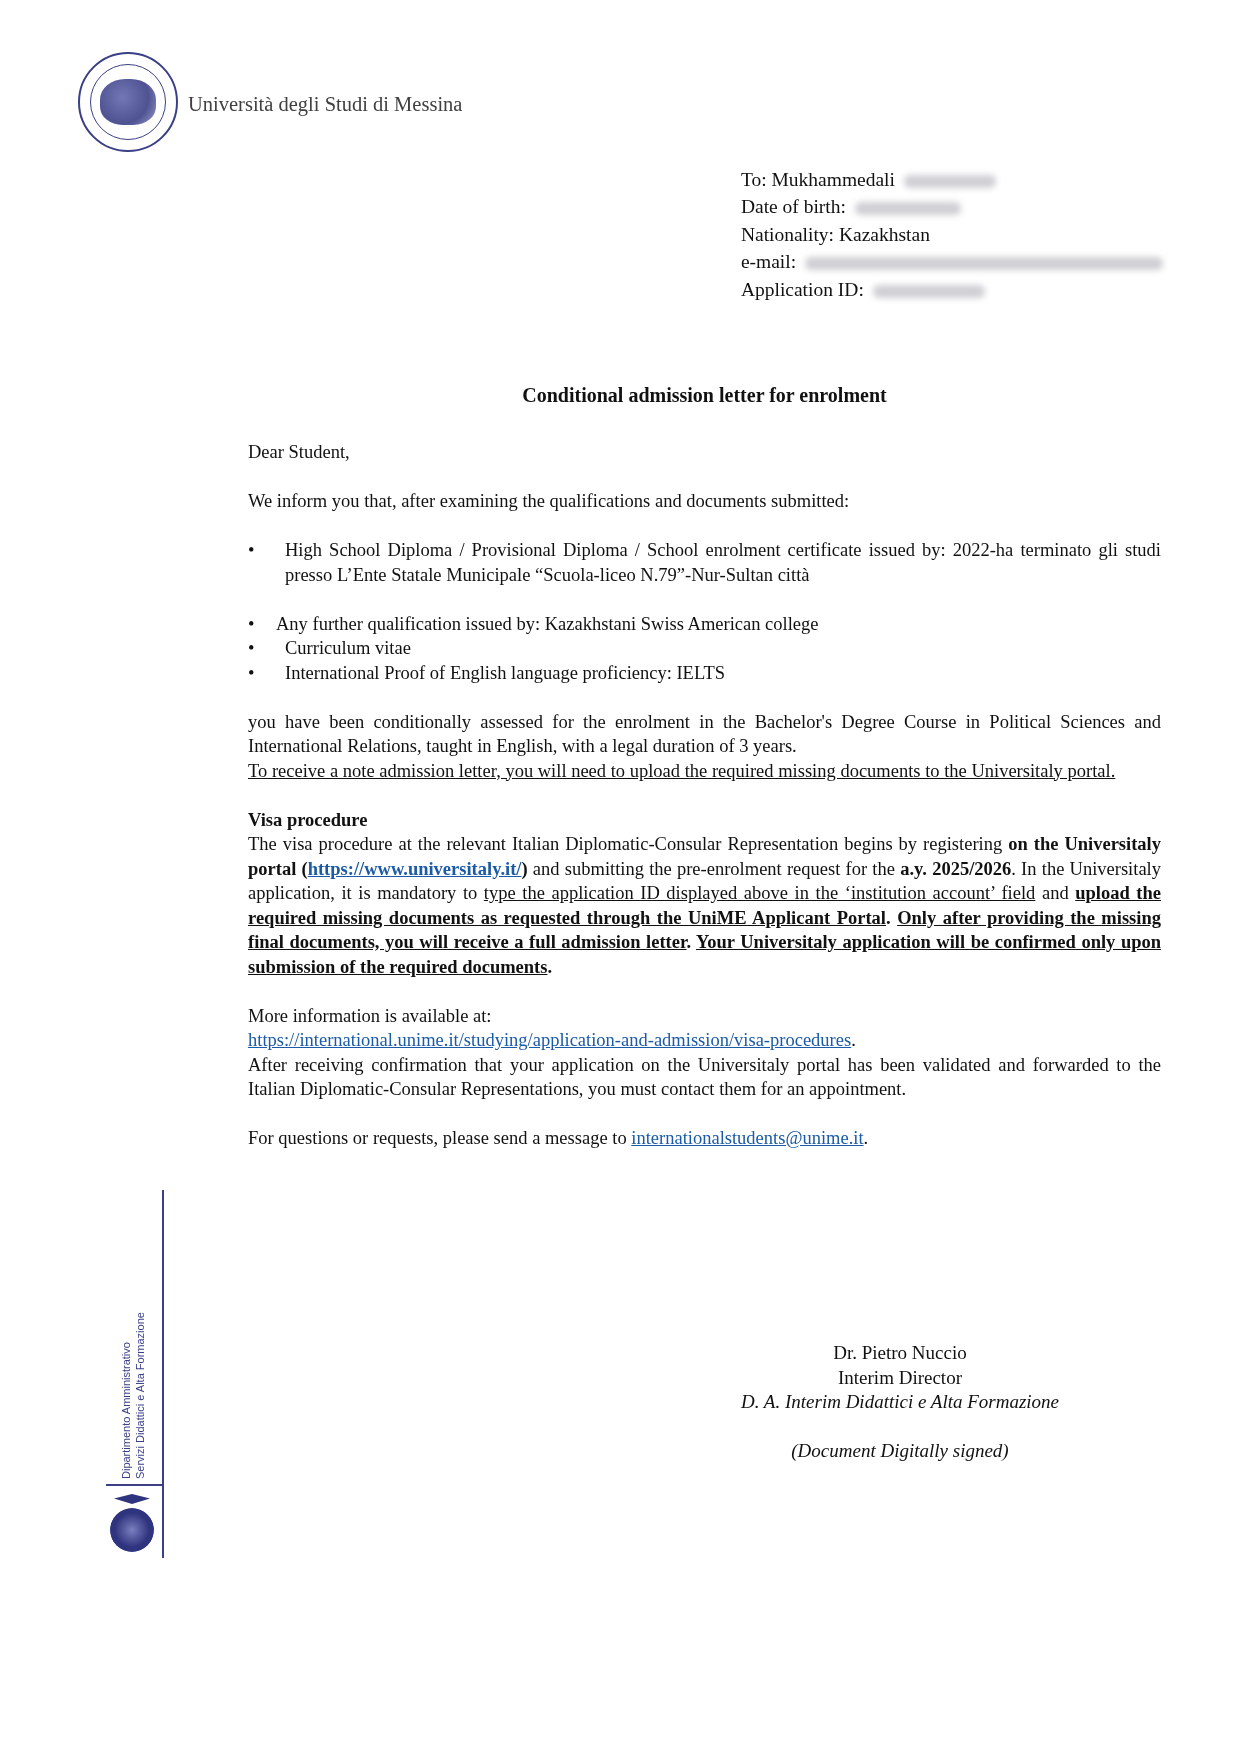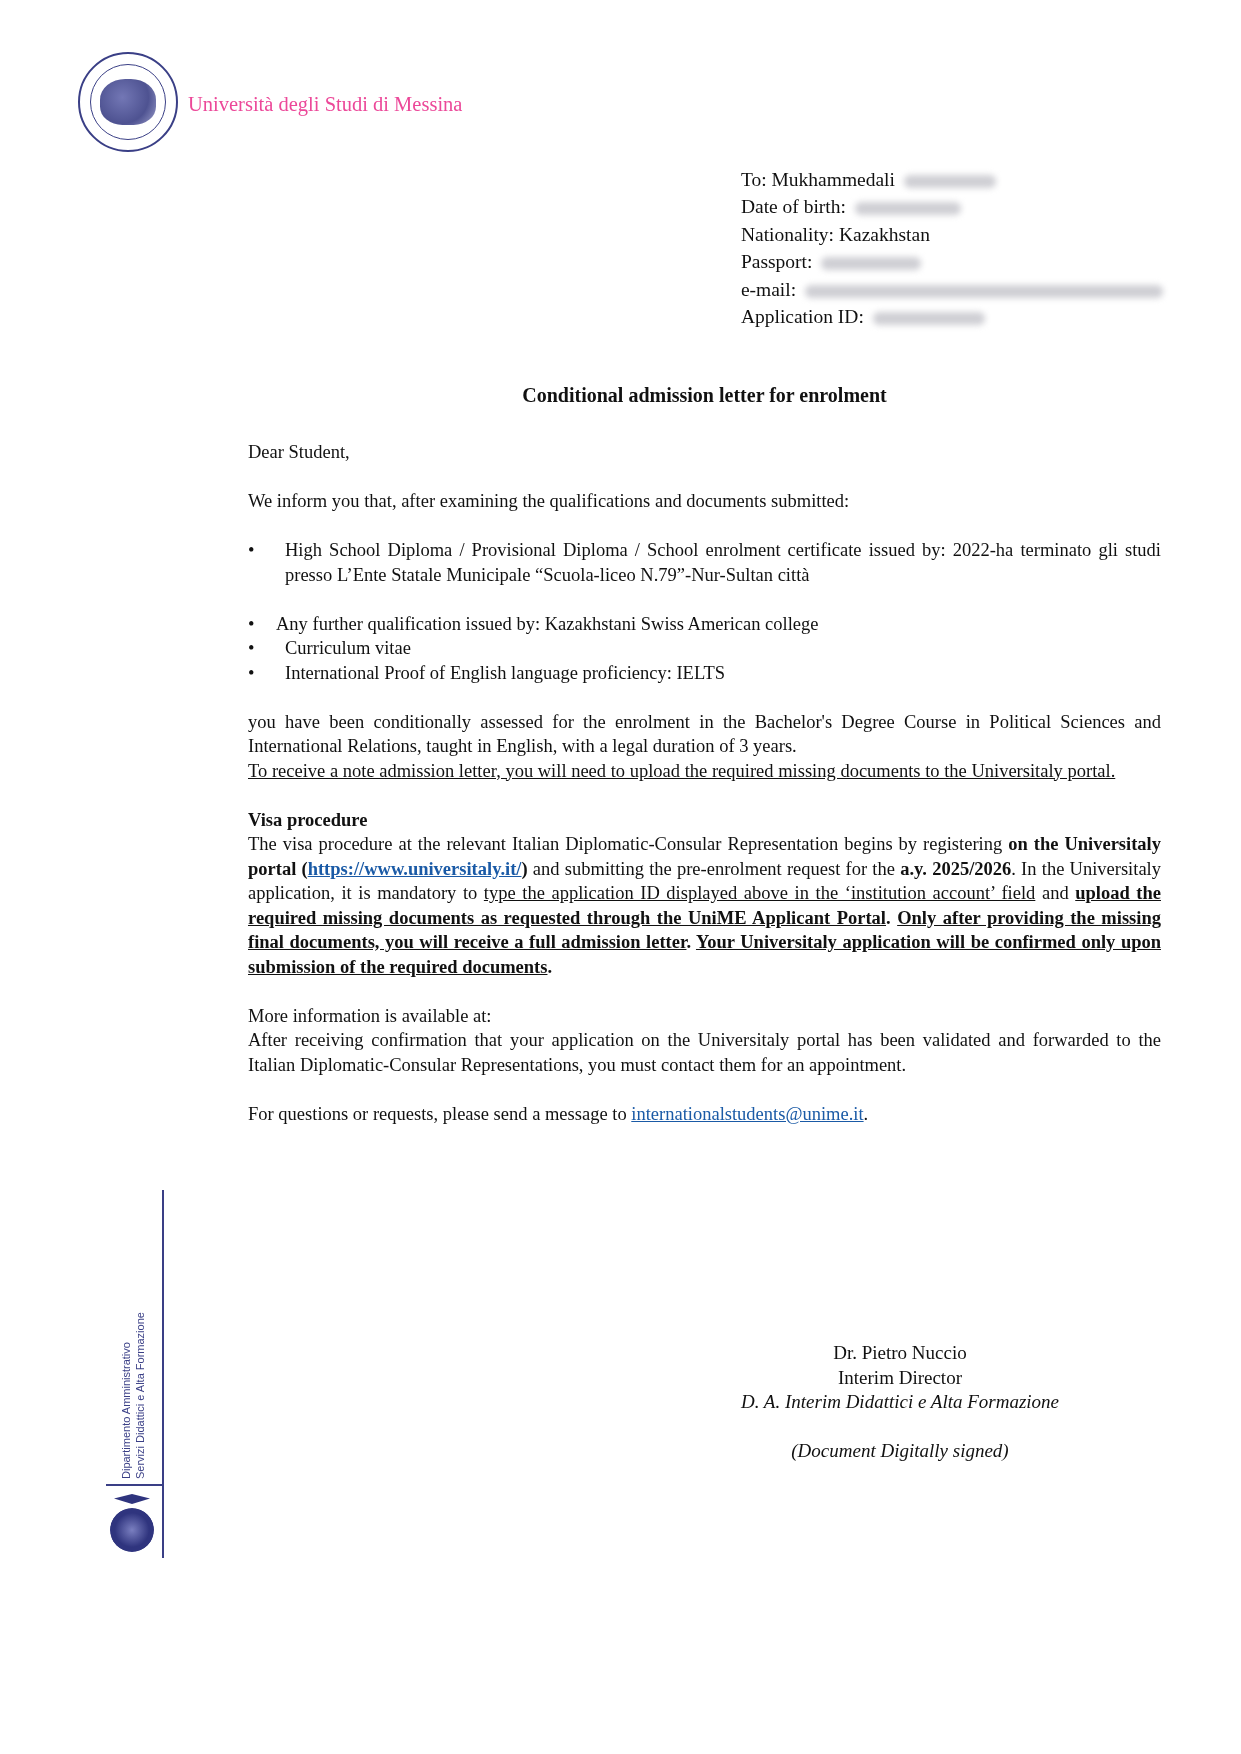--- a/index.html
+++ b/index.html
@@ -17,21 +17,21 @@
     .seal::before {
       content: ""; position: absolute; inset: 10px; border-radius: 50%;
       border: 1px solid #3a3f86;
     }
     .seal-inner {
       width: 56px; height: 46px; border-radius: 45% 45% 40% 40%;
       background: radial-gradient(circle at 40% 40%, #5a5fa8 0%, #2f347e 60%, #8d90c4 100%);
       opacity: 0.85;
     }
     .uni-name {
-      margin-left: 10px; margin-top: 4px; font-size: 20.5px; color: #ec4899;
+      margin-left: 10px; margin-top: 4px; font-size: 20.5px; color: #404040;
       font-family: "Liberation Serif", serif;
     }
 
     .recipient { position: absolute; right: 78px; top: 166px; line-height: 27.4px; font-size: 19.5px; }
     .rline { white-space: nowrap; }
     .blur {
       display: inline-block; height: 13px; background: #cfcfd4; border-radius: 6px;
       filter: blur(3px); vertical-align: middle; margin-left: 4px;
     }
 
@@ -87,24 +87,20 @@
   </div>
   <div class="rline">
     <span>Date of birth:</span>
     <span class="blur" style="width:106px"></span>
   </div>
   <div class="rline">
     <span>Nationality:</span>
     <span>Kazakhstan</span>
   </div>
   <div class="rline">
-    <span>Passport:</span>
-    <span class="blur" style="width:100px;margin-right:6px"></span>
-  </div>
-  <div class="rline">
     <span>e-mail:</span>
     <span class="blur" style="width:358px"></span>
   </div>
   <div class="rline">
     <span>Application ID:</span>
     <span class="blur" style="width:112px"></span>
   </div>
 </div>
 
 <div class="title">Conditional admission letter for enrolment</div>
@@ -133,20 +129,21 @@
   </ul>
 
   <p class="p" style="margin-top:24.5px">you have been conditionally assessed for the enrolment in the Bachelor's Degree Course in Political Sciences and International Relations, taught in English, with a legal duration of 3 years.</p>
   <p class="p u">To receive a note admission letter, you will need to upload the required missing documents to the Universitaly portal.</p>
 
 
   <p class="p bold" style="margin-top:24.5px">Visa procedure</p>
   <p class="p"><span>The visa procedure at the relevant Italian Diplomatic-Consular Representation begins by registering </span><span class="bold">on the Universitaly portal (</span><a class="link bold" href="#">https://www.universitaly.it/</a><span class="bold">)</span><span> and submitting the pre-enrolment request for the </span><span class="bold">a.y. 2025/2026</span><span>. In the Universitaly application, it is mandatory to </span><span class="u">type the application ID displayed above in the ‘institution account’ field</span><span> and </span><span class="bold u">upload the required missing documents as requested through the UniME Applicant Portal</span><span class="bold">. </span><span class="bold u">Only after providing the missing final documents, you will receive a full admission letter</span><span class="bold">. </span><span class="bold u">Your Universitaly application will be confirmed only upon submission of the required documents</span><span class="bold">.</span></p>
 
   <p class="p" style="margin-top:24.5px">More information is available at:</p>
+  <p class="p"><a class="link" href="#">https://international.unime.it/studying/application-and-admission/visa-procedures</a><span>.</span></p>
   <p class="p">After receiving confirmation that your application on the Universitaly portal has been validated and forwarded to the Italian Diplomatic-Consular Representations, you must contact them for an appointment.</p>
 
   <p class="p" style="margin-top:24.5px"><span>For questions or requests, please send a message to </span><a class="link" href="#">internationalstudents@unime.it</a><span>.</span></p>
 </div>
 
 <div class="signature">
   <div>Dr. Pietro Nuccio</div>
   <div>Interim Director</div>
   <div class="italic">D. A. Interim Didattici e Alta Formazione</div>
   <div class="italic" style="margin-top:24.5px">(Document Digitally signed)</div>

